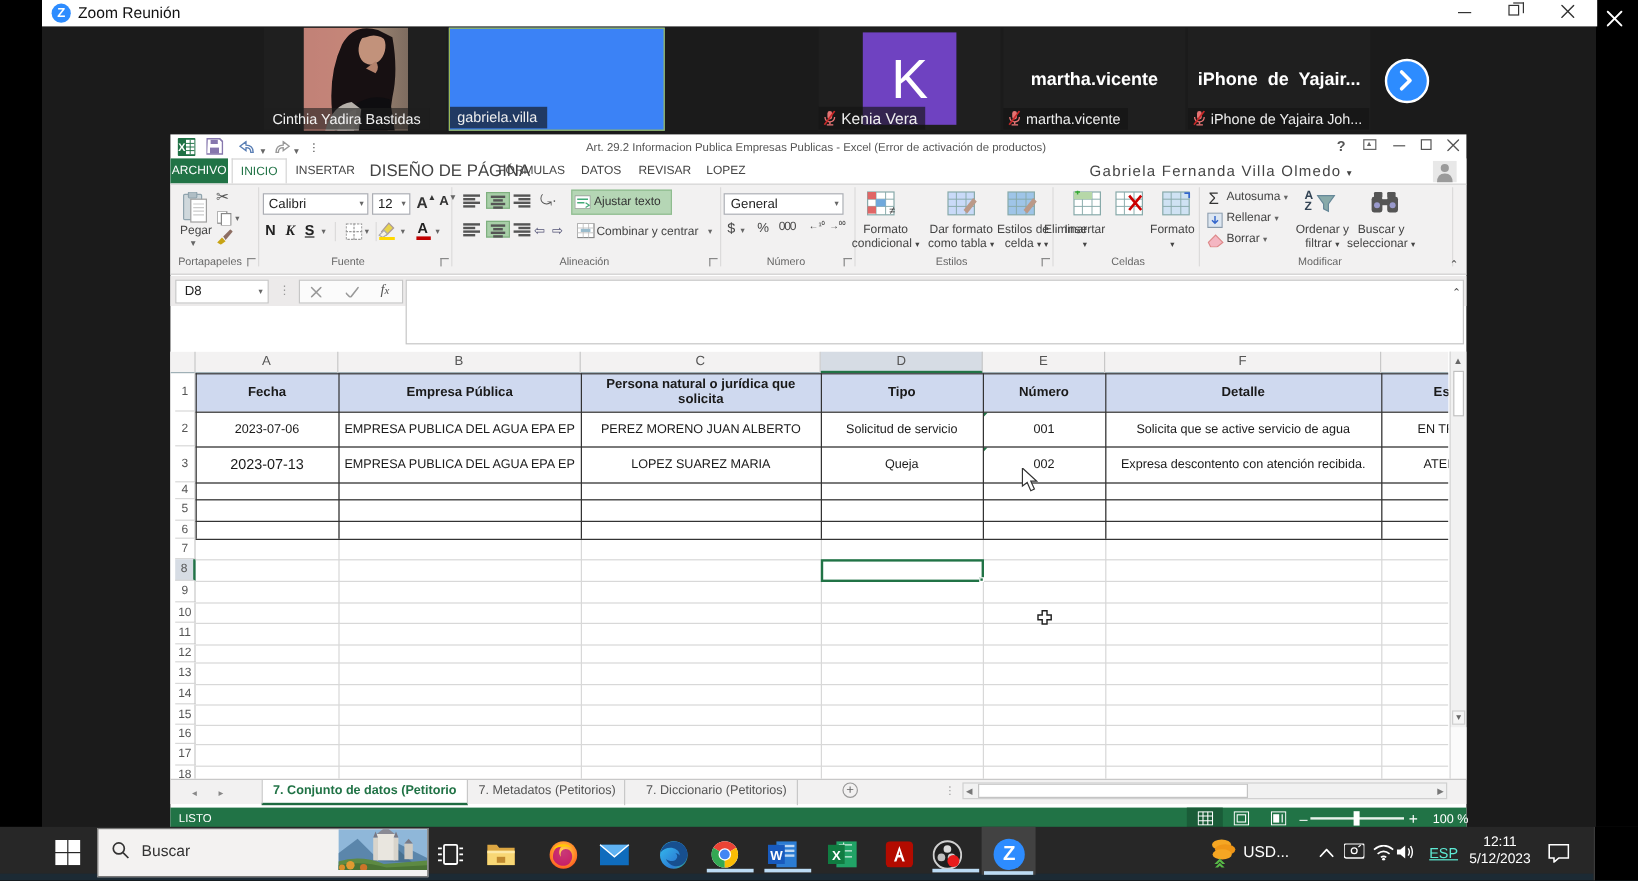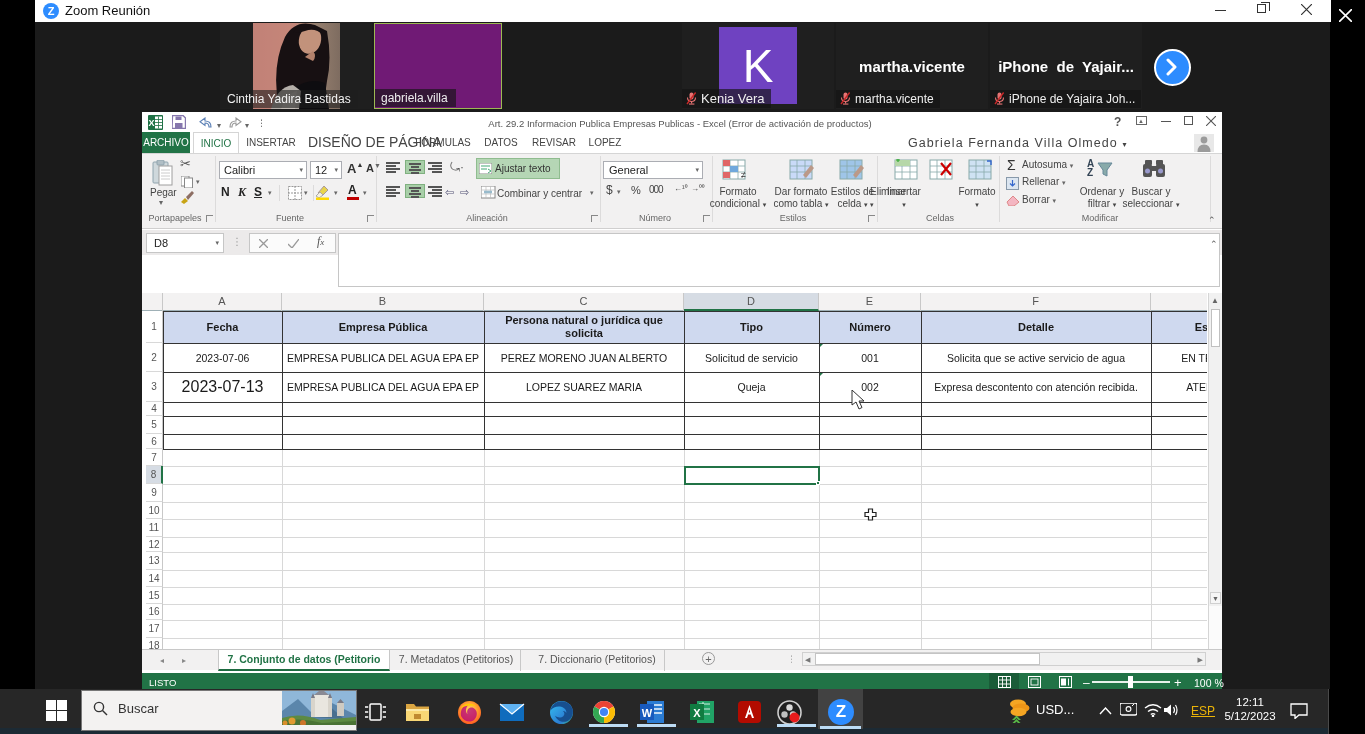--- a/index.html
+++ b/index.html
@@ -38,21 +38,21 @@
 <path d="M26 86 Q18 44 32 14 Q42 -4 62 2 L74 8 Q79 36 74 58 L70 86 Z" fill="#171012"></path>
 <ellipse cx="57" cy="17" rx="11" ry="14" fill="#c2927b" transform="rotate(14 57 17)"></ellipse>
 <path d="M40 10 Q48 -4 64 4 L70 12 Q62 4 52 8 Q44 10 40 10 Z" fill="#171012"></path>
 <path d="M60 28 Q64 33 60 38 L52 34 Z" fill="#b4826c"></path>
 <path d="M36 86 L40 66 Q56 54 72 60 L76 86 Z" fill="#0e0d10"></path>
 <path d="M18 86 Q24 64 40 62 L48 68 L46 86 Z" fill="#b5afa9"></path>
 <path d="M28 86 Q34 70 44 68 L42 86 Z" fill="#c3bdb7"></path>
 </svg>
 <div class="a" style="left:0px;bottom:1px;background:rgba(30,30,30,0.6);color:#f2f2f2;font-size:12px;padding:2px 7px 2px 7px;white-space:nowrap;">Cinthia Yadira Bastidas</div>
     </div>
-<div class="a" style="left:374px;top:23px;width:128px;height:86px;background:#701a75;border:1px solid #9db954;overflow:hidden;">
+<div class="a" style="left:374px;top:23px;width:180px;height:86px;background:#3b82f6;border:1px solid #9db954;overflow:hidden;">
       <div class="a" style="left:0px;bottom:1px;background:rgba(20,20,20,0.65);color:#eee;font-size:12px;padding:2px 8px 2px 6px;white-space:nowrap;">gabriela.villa</div>
     </div>
 <div class="a" style="left:682px;top:23px;width:152px;height:86px;background:#1f1f1f;overflow:hidden;">
       <div class="a" style="left:37px;top:4px;width:78px;height:77px;background:#6f42c1;color:#fff;font-size:46px;display:flex;align-items:center;justify-content:center;">K</div>
       <div class="a" style="left:0px;bottom:1px;background:rgba(20,20,20,0.65);color:#eee;font-size:13px;padding:2px 6px 2px 4px;white-space:nowrap;"><svg width="11" height="13" viewBox="0 0 11 13" style="vertical-align:-2px;margin-right:4px;">
           <g fill="#e57373">
             <rect x="3.5" y="0.5" width="4" height="7" rx="2"></rect>
             <path d="M1.5 5.5 Q1.5 9.5 5.5 9.5 Q9.5 9.5 9.5 5.5" fill="none" stroke="#e57373" stroke-width="1.1"></path>
             <rect x="5" y="9.5" width="1.2" height="2"></rect>
             <rect x="3" y="11.5" width="5.4" height="1.1"></rect>
@@ -398,21 +398,21 @@
 <div class="a" style="left:21px;top:259px;width:1044px;height:1px;background:#d8d8d8;"></div>
 <div class="a" style="left:21px;top:277px;width:1044px;height:1px;background:#d8d8d8;"></div>
 <div class="a" style="left:21px;top:294px;width:1044px;height:1px;background:#d8d8d8;"></div>
 <div class="a" style="left:21px;top:311px;width:1044px;height:1px;background:#d8d8d8;"></div>
 <div class="a" style="left:21px;top:327px;width:1044px;height:1px;background:#d8d8d8;"></div>
 <div class="a" style="left:21px;top:345px;width:1044px;height:1px;background:#d8d8d8;"></div>
 
 <div class="a" style="left:21px;top:18px;width:1100px;height:32px;background:#cfd9ef;"></div>
 <div class="a" style="left:21px;top:18px;width:119px;height:32px;display:flex;align-items:center;justify-content:center;text-align:center;font-size:11px;font-weight:bold;color:#1a1a1a;line-height:13px;">Fecha</div>
 <div class="a" style="left:21px;top:50px;width:119px;height:29px;display:flex;align-items:center;justify-content:center;text-align:center;font-size:10.5px;color:#1a1a1a;white-space:nowrap;">2023-07-06</div>
-<div class="a" style="left:21px;top:79px;width:119px;height:30px;display:flex;align-items:center;justify-content:center;text-align:center;font-size:16px;color:#1a1a1a;white-space:nowrap;">2023-07-13</div>
+<div class="a" style="left:21px;top:79px;width:119px;height:30px;display:flex;align-items:center;justify-content:center;text-align:center;font-size:12px;color:#1a1a1a;white-space:nowrap;">2023-07-13</div>
 <div class="a" style="left:140px;top:18px;width:202px;height:32px;display:flex;align-items:center;justify-content:center;text-align:center;font-size:11px;font-weight:bold;color:#1a1a1a;line-height:13px;">Empresa Pública</div>
 <div class="a" style="left:140px;top:50px;width:202px;height:29px;display:flex;align-items:center;justify-content:center;text-align:center;font-size:10.5px;color:#1a1a1a;white-space:nowrap;">EMPRESA PUBLICA DEL AGUA EPA EP</div>
 <div class="a" style="left:140px;top:79px;width:202px;height:30px;display:flex;align-items:center;justify-content:center;text-align:center;font-size:10.5px;color:#1a1a1a;white-space:nowrap;">EMPRESA PUBLICA DEL AGUA EPA EP</div>
 <div class="a" style="left:342px;top:18px;width:200px;height:32px;display:flex;align-items:center;justify-content:center;text-align:center;font-size:11px;font-weight:bold;color:#1a1a1a;line-height:13px;">Persona natural o jurídica que<br>solicita</div>
 <div class="a" style="left:342px;top:79px;width:200px;height:30px;display:flex;align-items:center;justify-content:center;text-align:center;font-size:10.5px;color:#1a1a1a;white-space:nowrap;">LOPEZ SUAREZ MARIA</div>
 <div class="a" style="left:342px;top:50px;width:200px;height:29px;display:flex;align-items:center;justify-content:center;text-align:center;font-size:10.5px;color:#1a1a1a;white-space:nowrap;">PEREZ MORENO JUAN ALBERTO</div>
 <div class="a" style="left:542px;top:18px;width:135px;height:32px;display:flex;align-items:center;justify-content:center;text-align:center;font-size:11px;font-weight:bold;color:#1a1a1a;line-height:13px;">Tipo</div>
 <div class="a" style="left:542px;top:50px;width:135px;height:29px;display:flex;align-items:center;justify-content:center;text-align:center;font-size:10.5px;color:#1a1a1a;white-space:nowrap;">Solicitud de servicio</div>
 <div class="a" style="left:542px;top:79px;width:135px;height:30px;display:flex;align-items:center;justify-content:center;text-align:center;font-size:10.5px;color:#1a1a1a;white-space:nowrap;">Queja</div>
 <div class="a" style="left:677px;top:18px;width:102px;height:32px;display:flex;align-items:center;justify-content:center;text-align:center;font-size:11px;font-weight:bold;color:#1a1a1a;line-height:13px;">Número</div>
@@ -631,18 +631,18 @@
         <path d="M1 4 Q9 -2.5 17 4"></path>
         <path d="M4 7.5 Q9 3.5 14 7.5"></path>
         <path d="M6.8 10.5 Q9 8.8 11.2 10.5"></path>
       </g>
       <circle cx="9" cy="12" r="1.3" fill="#fff"></circle>
     </svg>
 <svg class="a" style="left:1164px;top:703px" width="17" height="14" viewBox="0 0 17 14">
       <path d="M0 5 L3 5 L7 1.5 L7 12.5 L3 9 L0 9 Z" fill="#fff"></path>
       <path d="M9.5 4 Q11.5 7 9.5 10 M11.5 2 Q14.5 7 11.5 12" stroke="#fff" stroke-width="1.2" fill="none"></path>
     </svg>
-<div class="a" style="left:1191px;top:704px;color:#eab308;font-size:12px;text-decoration:underline;">ESP</div>
+<div class="a" style="left:1191px;top:704px;color:#5eead4;font-size:12px;text-decoration:underline;">ESP</div>
 <div class="a" style="left:1222px;top:695px;width:56px;color:#fff;font-size:11.5px;text-align:center;line-height:14px;">12:11<br>5/12/2023</div>
 <svg class="a" style="left:1290px;top:703px" width="18" height="16" viewBox="0 0 18 16">
       <path d="M1 1 L17 1 L17 12 L9 12 L5 15.5 L5 12 L1 12 Z" fill="none" stroke="#fff" stroke-width="1.3"></path>
     </svg>
 <div class="a" style="left:1328px;top:689px;width:37px;height:45px;background:#000;border-left:1px solid #4a4a4a;"></div>
 </div>
 </body></html>

